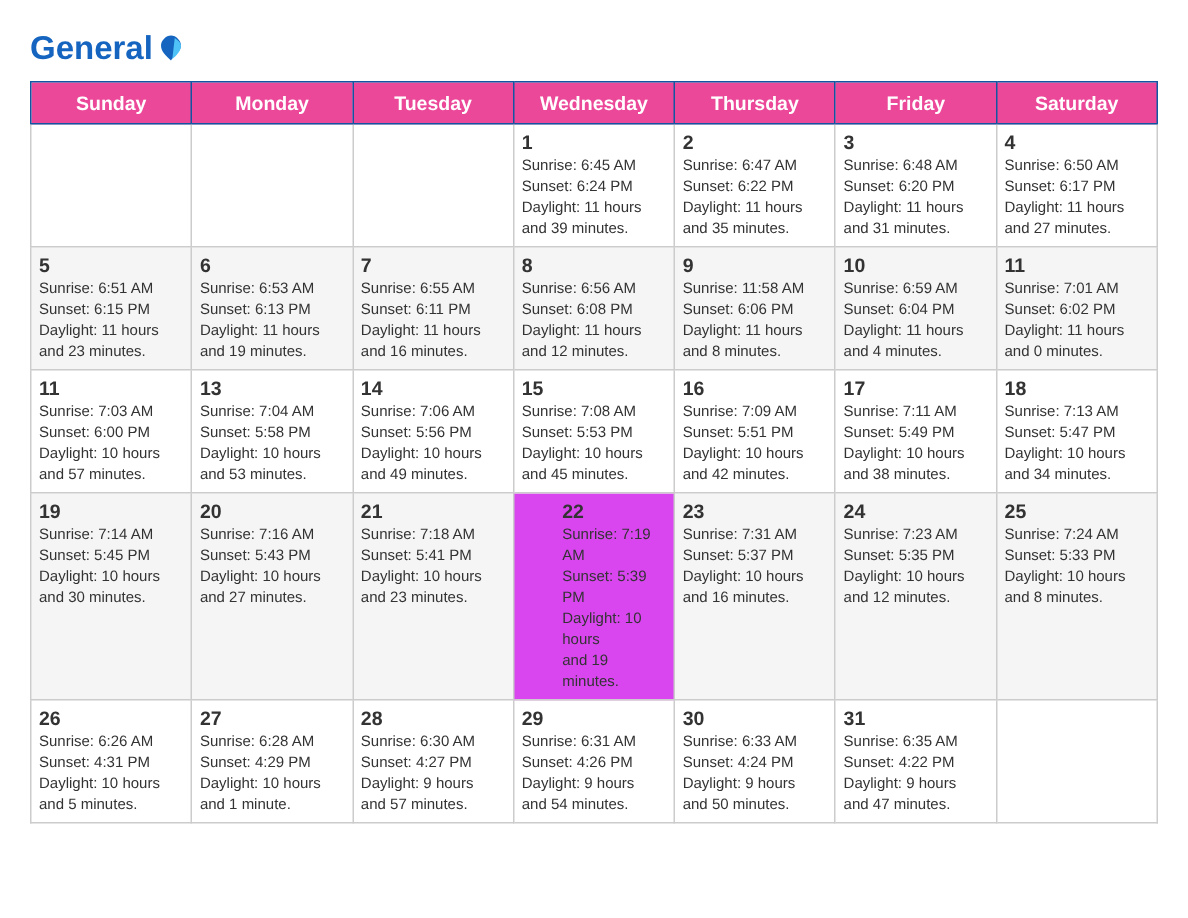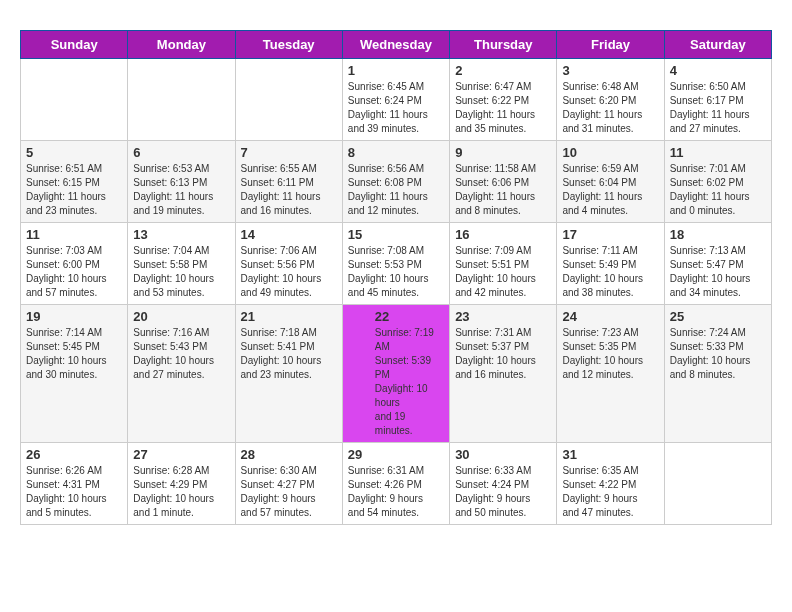--- a/index.html
+++ b/index.html
@@ -45,21 +45,21 @@
     .location {
       font-size: 15px;
       color: #555;
     }
     .calendar {
       width: 100%;
       border-collapse: collapse;
       border: 1px solid #ccc;
     }
     .calendar th {
-      background: #a21caf;
+      background: #ec4899;
       color: #fff;
       padding: 6px 15px;
       font-size: 13px;
       border: 1px solid #1255a0;
       font-weight: bold;
     }
     .calendar td {
       border: 1px solid #ccc;
       vertical-align: top;
       padding: 4px 5px;
@@ -85,20 +85,29 @@
     .empty-cell {
       background: #fff !important;
     }
   </style>
 </head>
 <body>
 
 <div class="header">
   <div class="logo">
     <div>
+      <div style="display:flex;align-items:center;">
+        <span class="logo-text">
+          <span>General</span>
+        </span>
+        <svg class="logo-icon" viewBox="0 0 24 24" xmlns="http://www.w3.org/2000/svg">
+          <path d="M12 2 C8 2, 4 6, 4 10 C4 15, 8 18, 12 22 C14 18, 20 15, 20 10 C20 6, 16 2, 12 2Z" fill="#1565c0"></path>
+          <path d="M15 4 C18 6, 20 8, 20 10 C20 15, 16 18, 13 21" fill="#4fc3f7" stroke="none"></path>
+        </svg>
+      </div>
     </div>
   </div>
   <div class="title-area">
     <div class="month-title"></div>
     <div class="location"></div>
   </div>
 </div>
 
 <table class="calendar">
   <thead>

